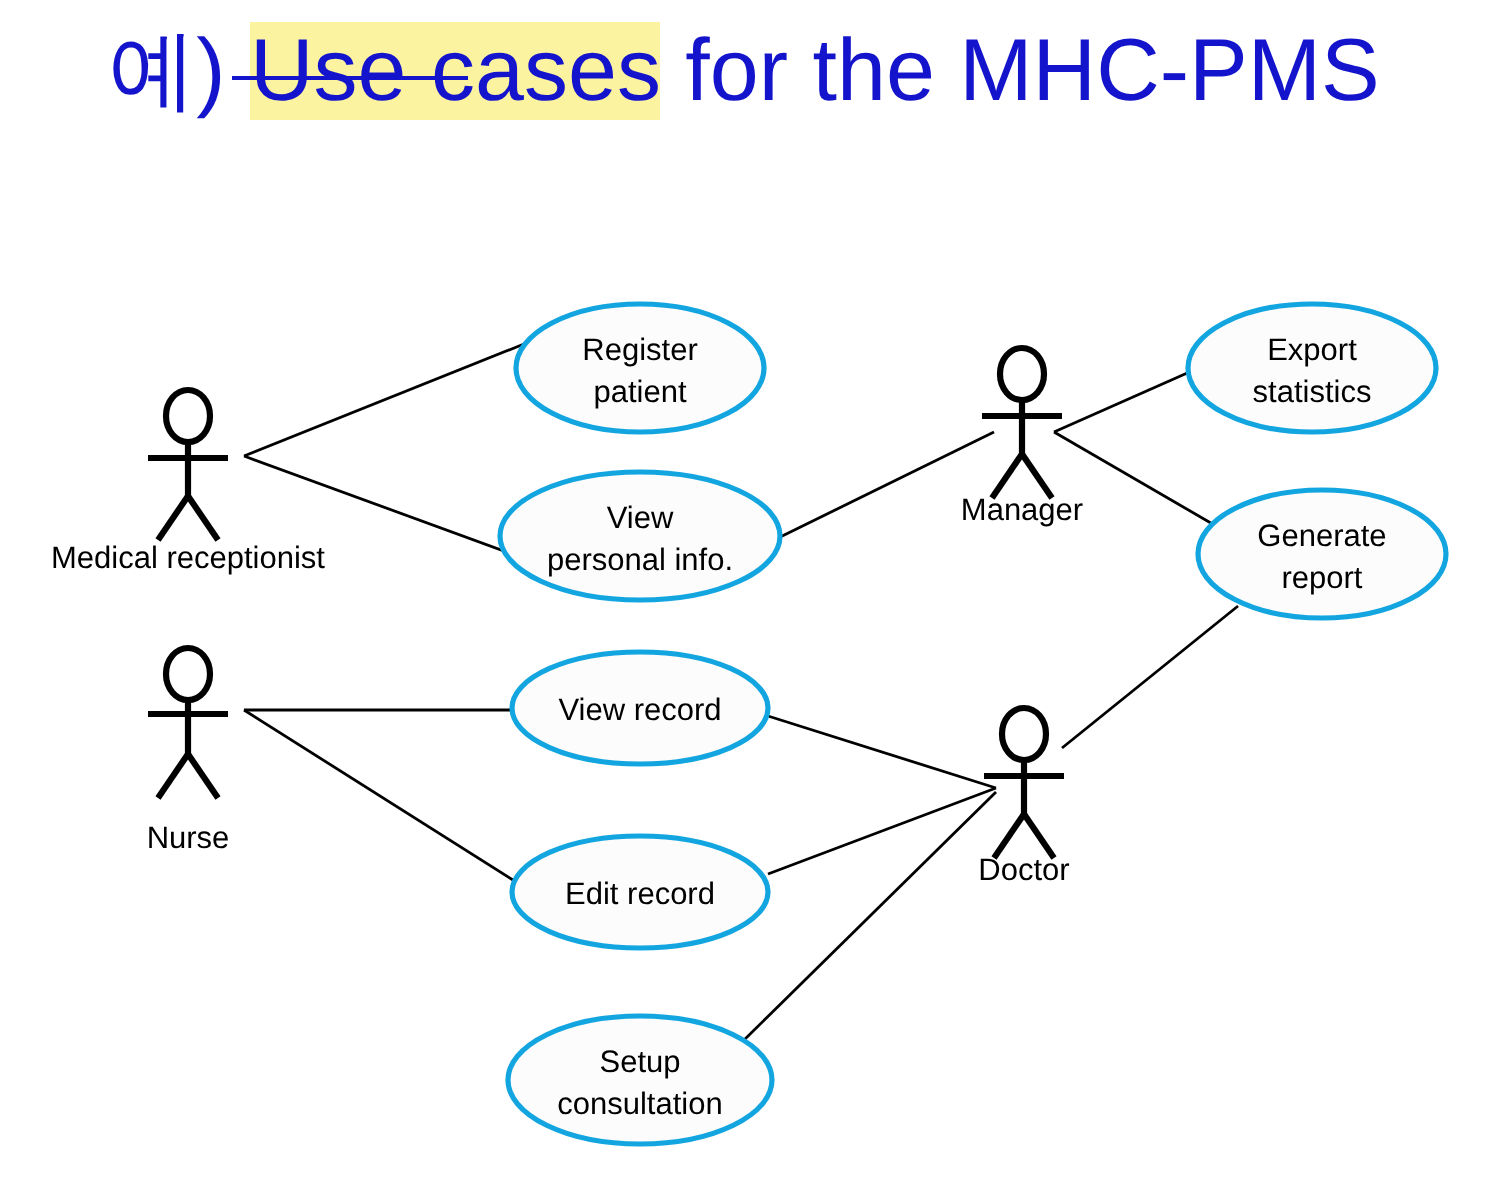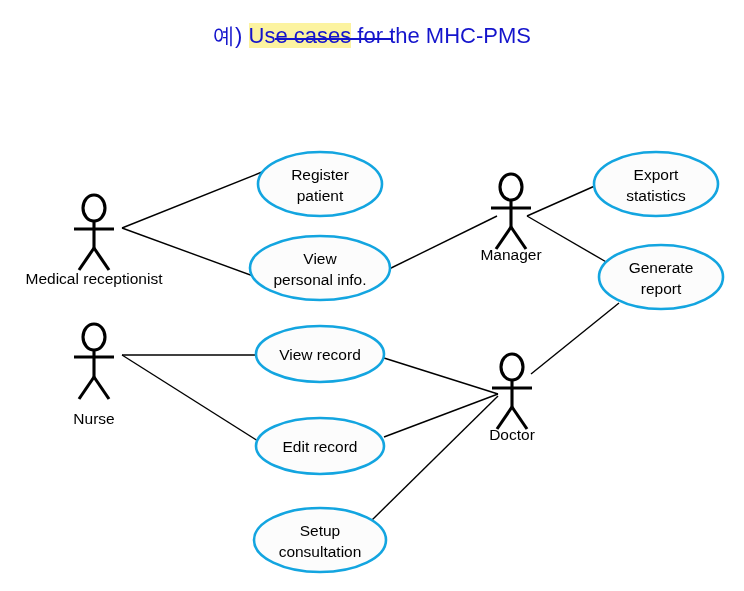--- a/index.html
+++ b/index.html
@@ -20,21 +20,21 @@
   #title-block {
     position: absolute;
     left: 0;
     top: 14px;
     width: 744px;
     text-align: center;
   }
   .title-text {
     display: inline-block;
     position: relative;
-    font-size: 22px;
+    font-size: 44px;
     line-height: 44px;
     color: #1414CC;
     white-space: pre;
     letter-spacing: 0px;
   }
   .title-seg {
     position: relative;
     z-index: 2;
   }
   .hl {

